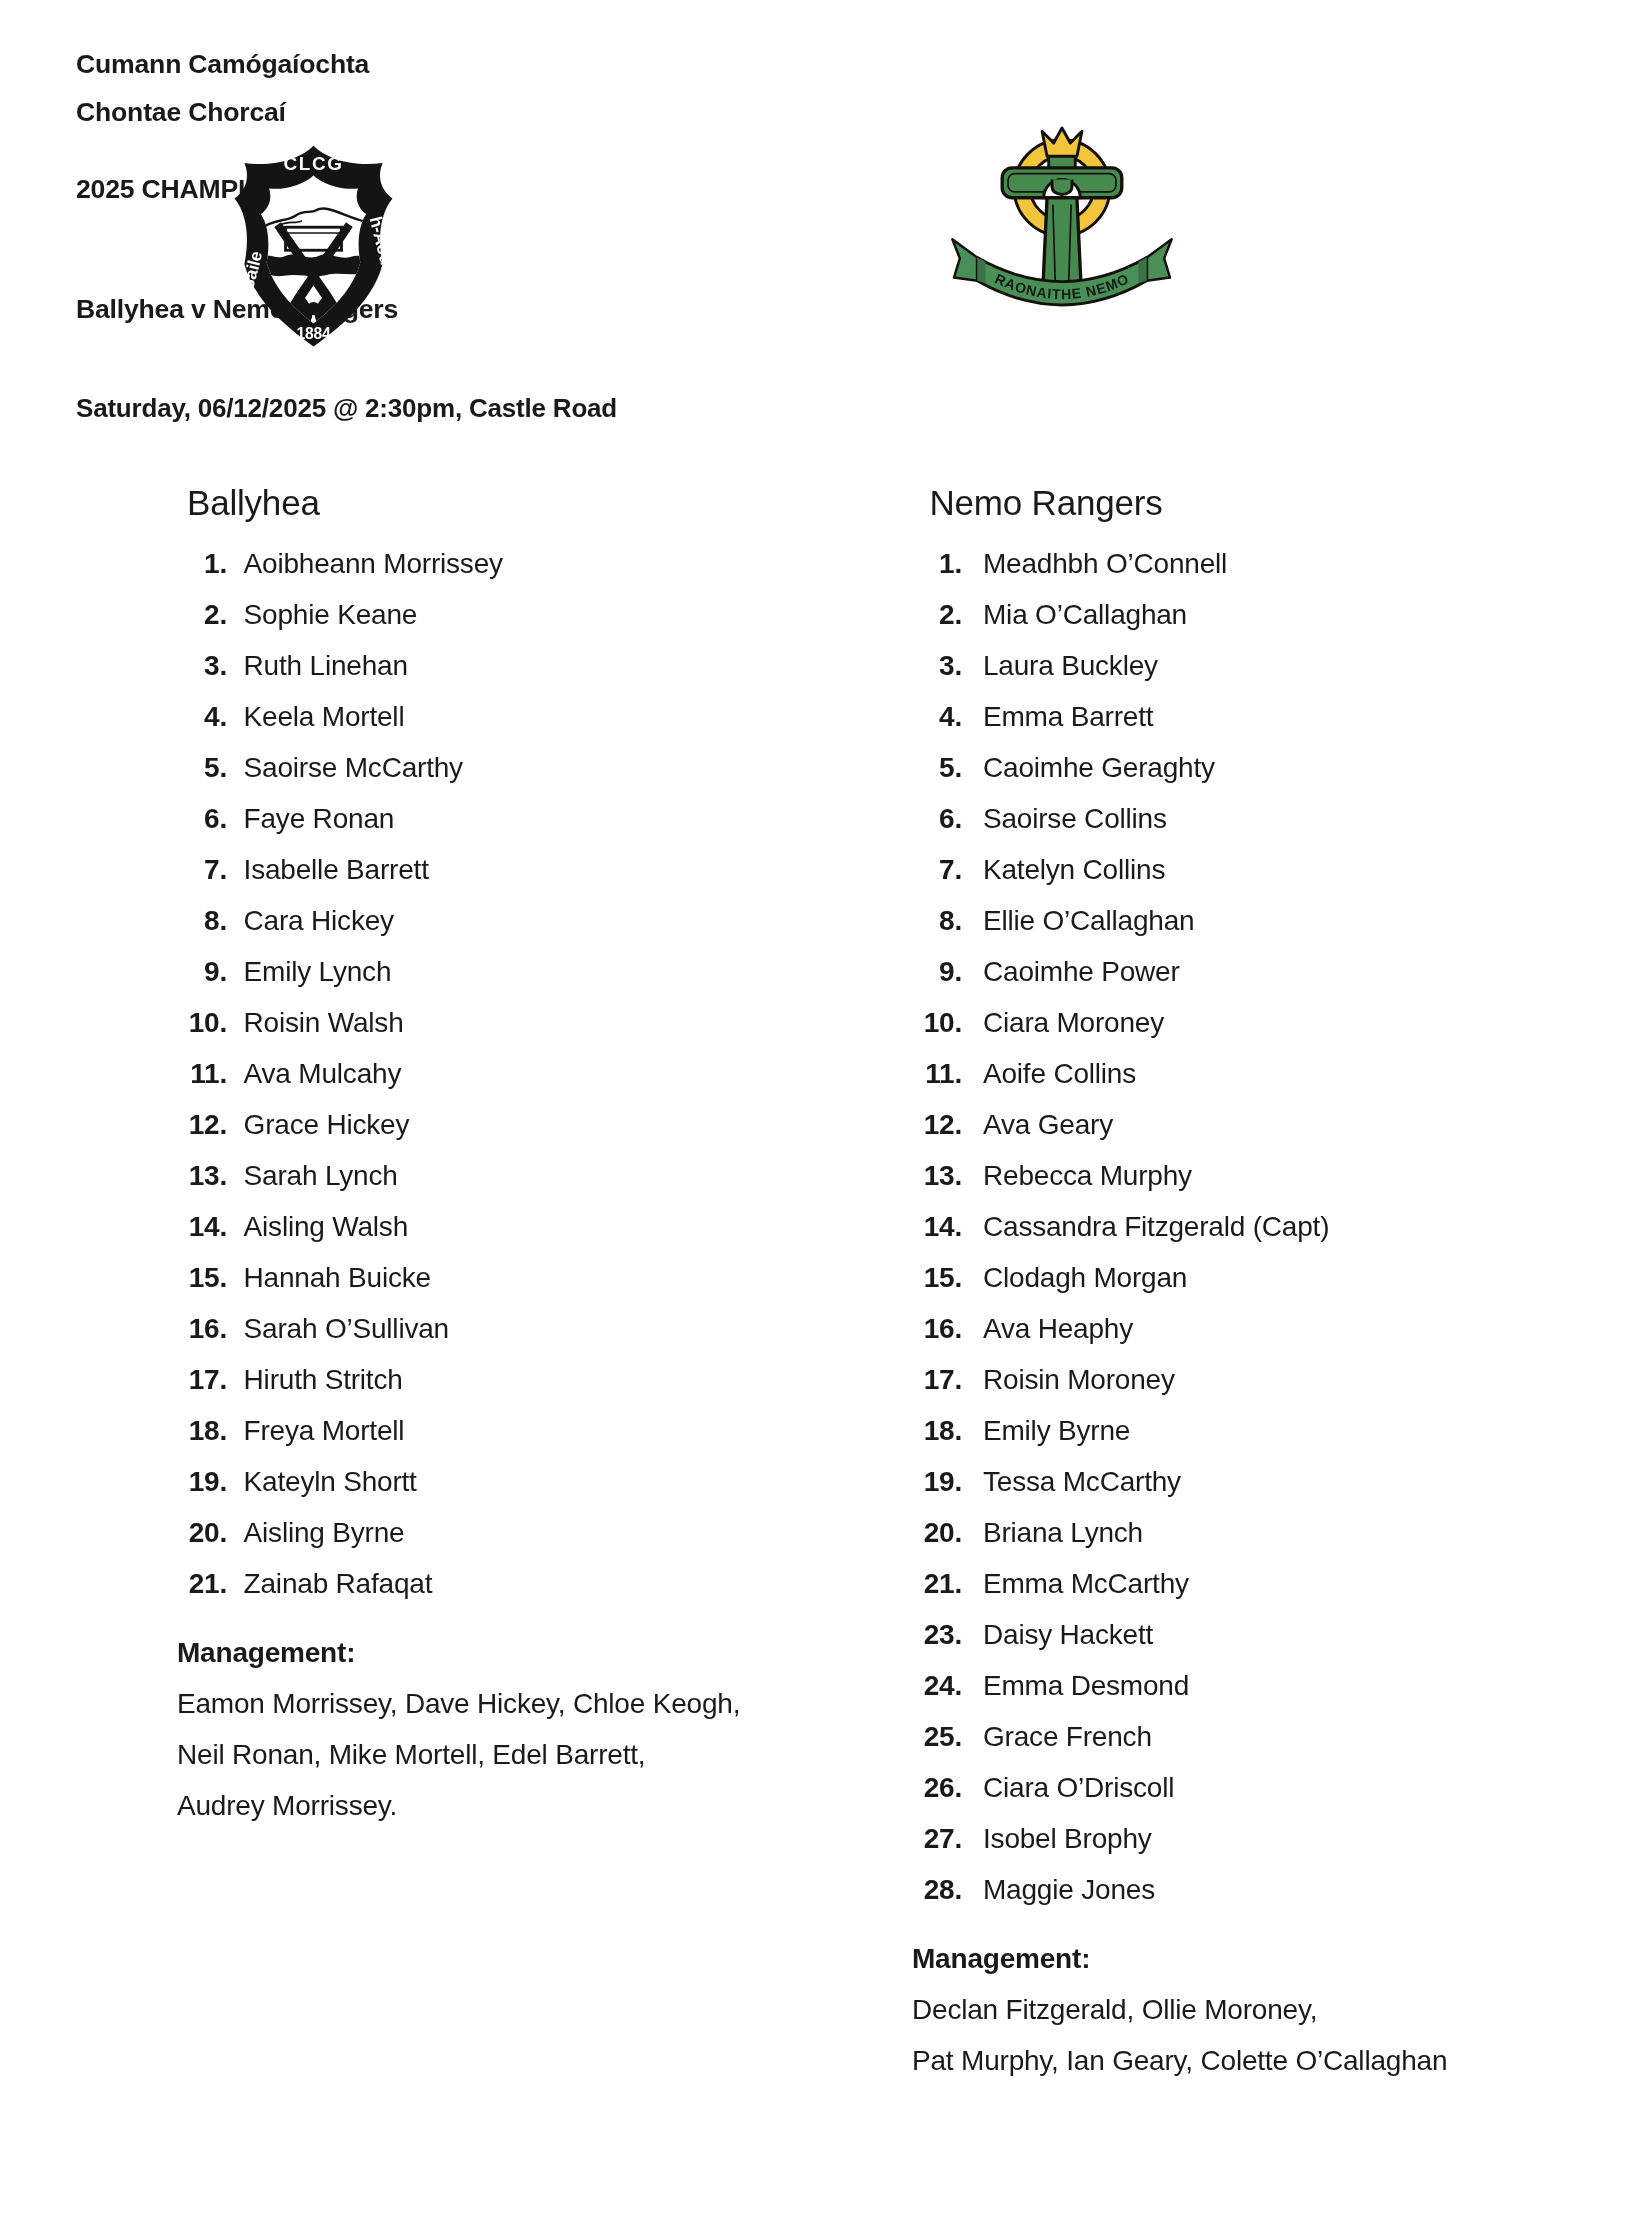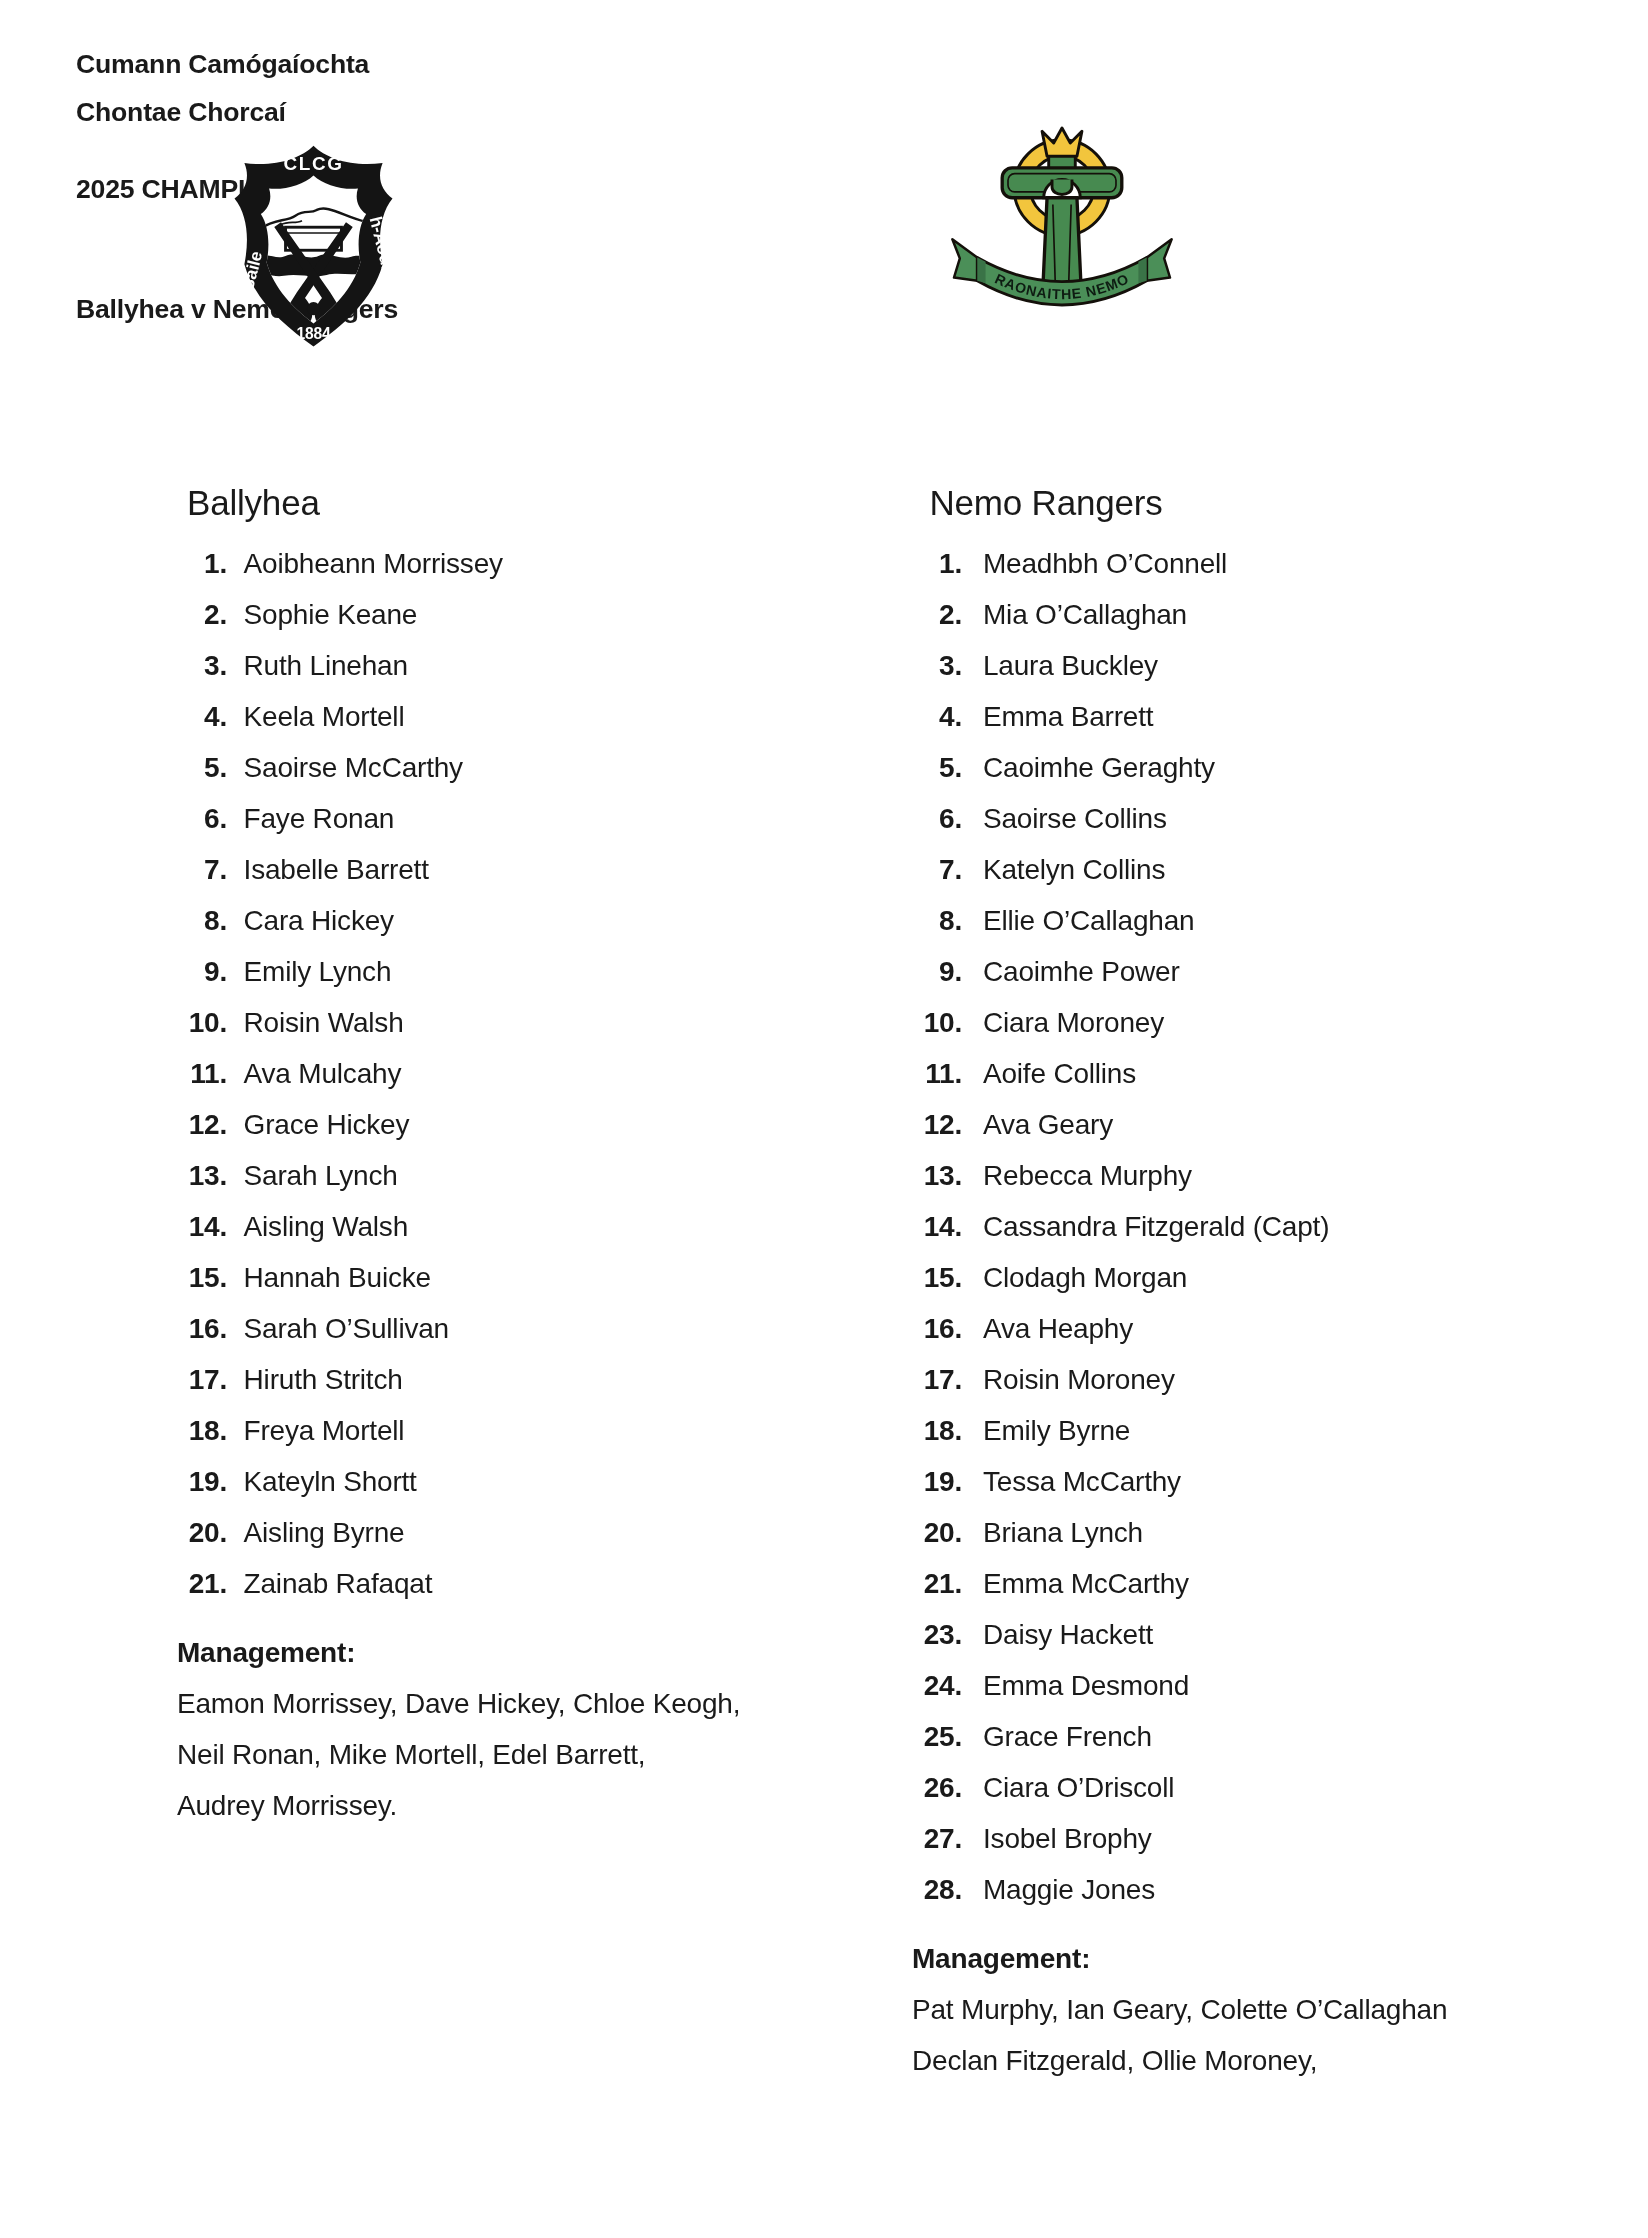--- a/index.html
+++ b/index.html
@@ -51,20 +51,21 @@
 </style>
 </head>
 <body>
 
 <div class="page">
 
   <div class="hline hl1">Cumann Camógaíochta</div>
   <div class="hline hl2">Chontae Chorcaí</div>
   <div class="hline hl3">2025 CHAMPIONSHIP</div>
   <div class="hline hl5">Ballyhea v Nemo Rangers</div>
+  <div class="hline dateline">Saturday, 06/12/2025 @ 2:30pm, Castle Road</div>
 
   <div class="crest crest-ballyhea">
     <svg viewBox="0 0 220 256" aria-hidden="true">
       <defs>
         <clipPath id="bhInner">
           <path d="M110 44 C98 55 76 62 56 60 C60 72 56 84 46 91 C56 106 57 130 53 150 C62 182 86 206 110 224 C134 206 158 182 167 150 C163 130 164 106 174 91 C164 84 160 72 164 60 C144 62 122 55 110 44 Z"></path>
         </clipPath>
       </defs>
 
       <path d="M110 8 C94 24 62 34 26 29 C33 46 28 62 14 72 C30 92 32 122 26 152 C38 196 74 226 110 252 C146 226 182 196 194 152 C188 122 190 92 206 72 C192 62 187 46 194 29 C158 34 126 24 110 8 Z" fill="#141414"></path>
@@ -388,20 +389,20 @@
         </li>
 
         <li>
           <span class="num">28.</span>
           <span class="player">Maggie Jones</span>
         </li>
       </ol>
     <h3>Management:</h3>
     <div>
 
+        <p class="mgmt">Declan Fitzgerald, Ollie Moroney,</p>
+
         <p class="mgmt">Pat Murphy, Ian Geary, Colette O’Callaghan</p>
-
-        <p class="mgmt">Declan Fitzgerald, Ollie Moroney,</p>
       </div>
   </section>
 
 </div>
 
 
 </body></html>

